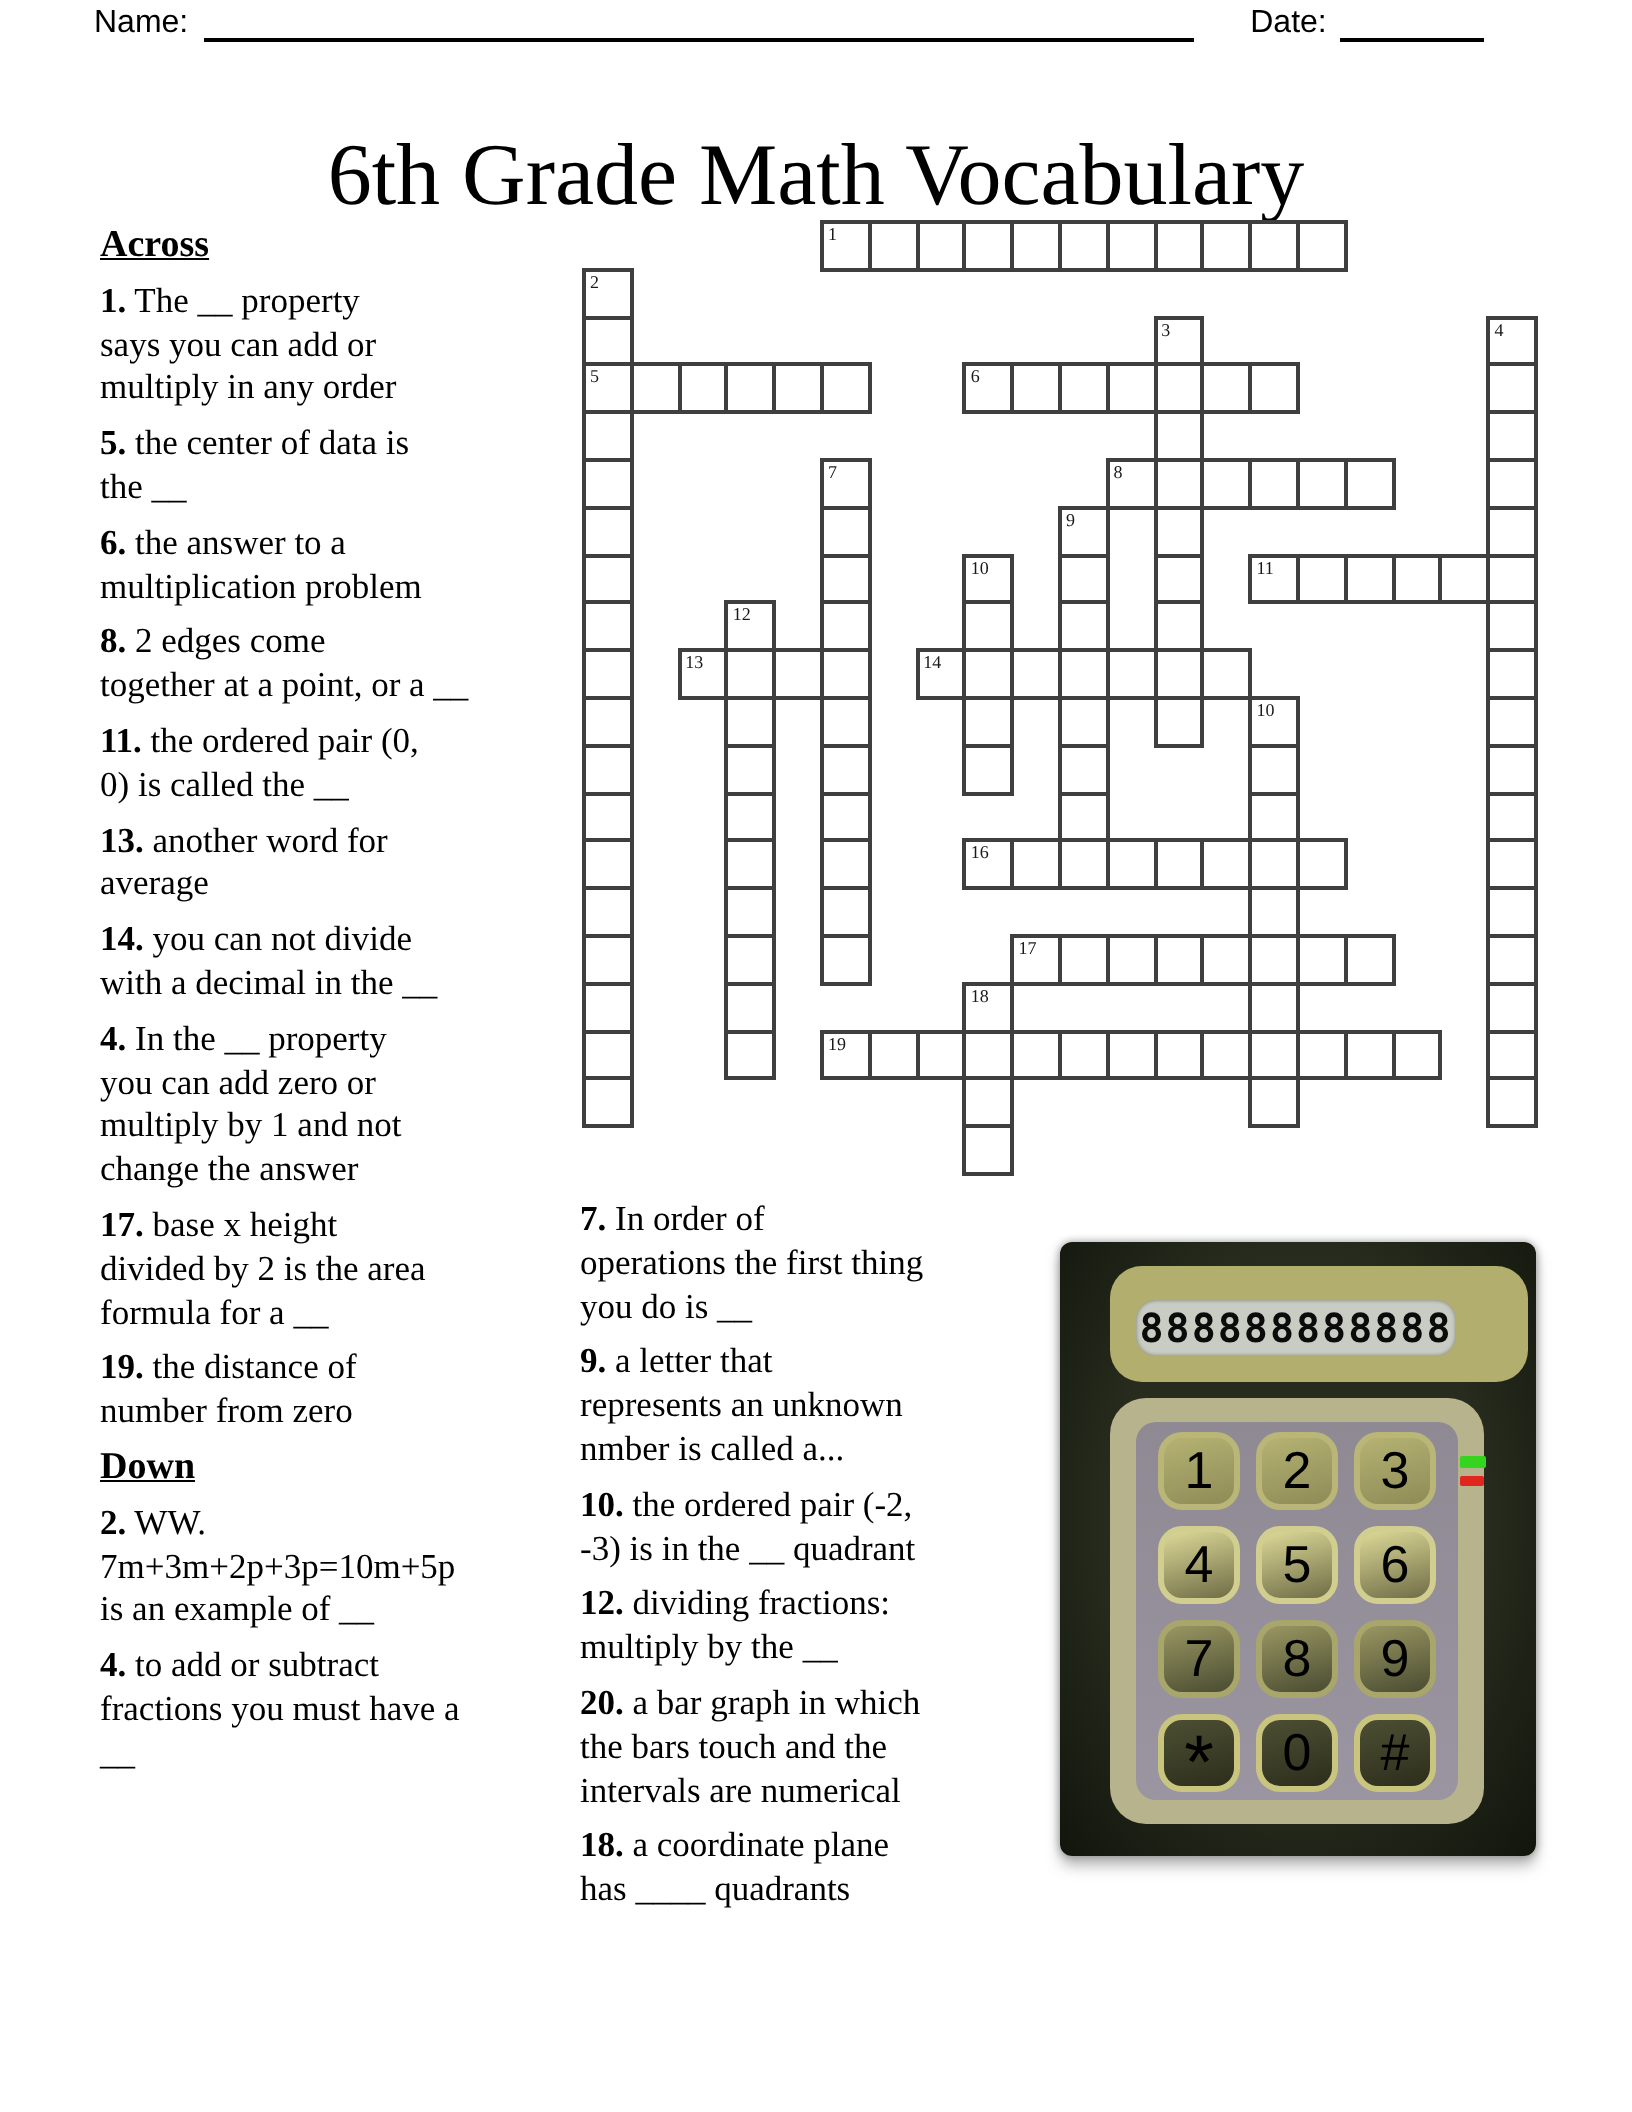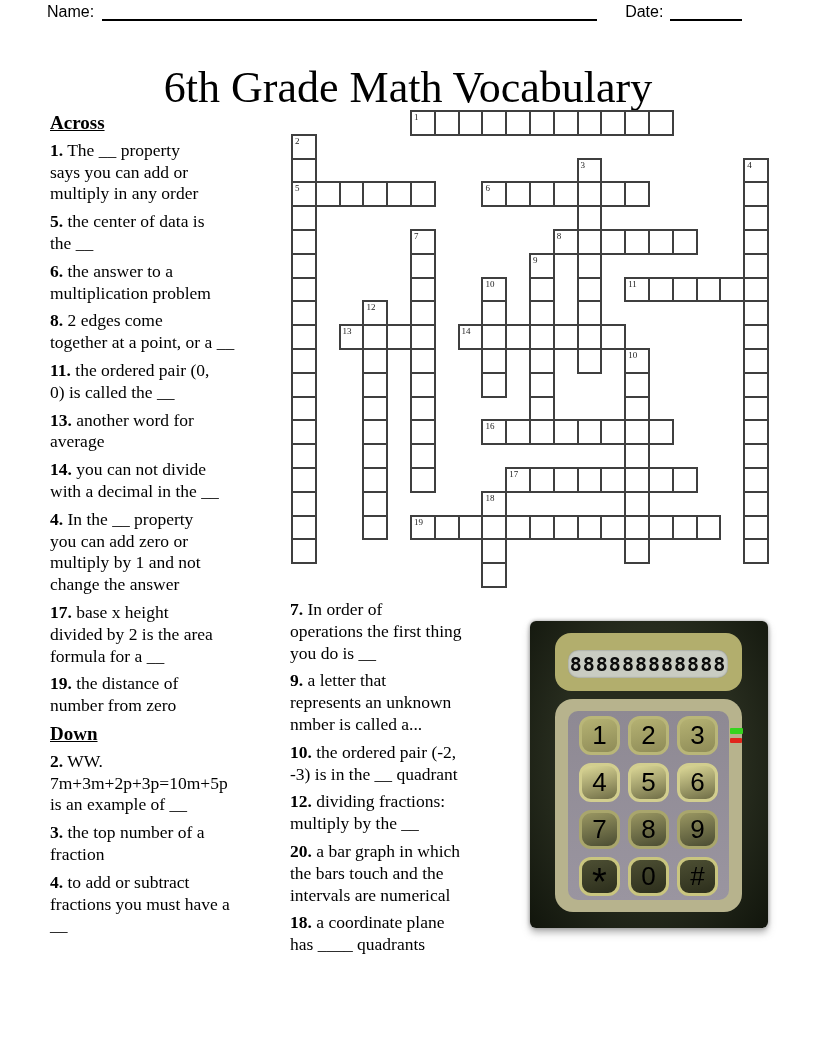--- a/index.html
+++ b/index.html
@@ -54,21 +54,21 @@
 
   
   #calc {
     position:absolute; left:530px; top:621px; width:238px; height:307px;
     border-radius:6px;
     background:radial-gradient(ellipse at 50% 45%, #272c1e 55%, #11150c 100%);
     box-shadow:0 5px 7px rgba(120,120,120,0.5), 0 0 4px rgba(0,0,0,0.4);
   }
   .calc-display-panel {
     position:absolute; left:25px; top:12px; width:187px; height:58px;
-    background:#b2ae6d; border-radius:16px;
+    background:#b2ae6d; border-radius:16px;padding-left:22px;
   }
   .lcd {
     position:absolute; left:13px; top:17px; width:160px; height:28px;
     background:#c9ccc2; border-radius:10px;
     font-family:"DejaVu Sans Mono", monospace; font-weight:bold;
     font-size:20px; line-height:29px; letter-spacing:1px;
     text-align:center; color:#0b0b0b;
     box-shadow:inset 0 0 2px rgba(0,0,0,0.4);
   }
   .calc-keypad-panel {
@@ -133,22 +133,20 @@
 divided by 2 is the area
 formula for a __</span></div>
       <div class="clue"><span class="clue-num">19.</span><span class="clue-text"> the distance of
 number from zero</span></div>
     </div>
   <div class="clue-heading down-h">Down</div>
   <div id="down-clues-left">
       <div class="clue"><span class="clue-num">2.</span><span class="clue-text"> WW.
 7m+3m+2p+3p=10m+5p
 is an example of __</span></div>
-      <div class="clue"><span class="clue-num">3.</span><span class="clue-text"> the top number of a
-fraction</span></div>
       <div class="clue"><span class="clue-num">4.</span><span class="clue-text"> to add or subtract
 fractions you must have a
 __</span></div>
     </div>
 </div>
 
 <div class="clue-col clues-mid">
   <div id="down-clues-middle">
       <div class="clue"><span class="clue-num">7.</span><span class="clue-text"> In order of
 operations the first thing

